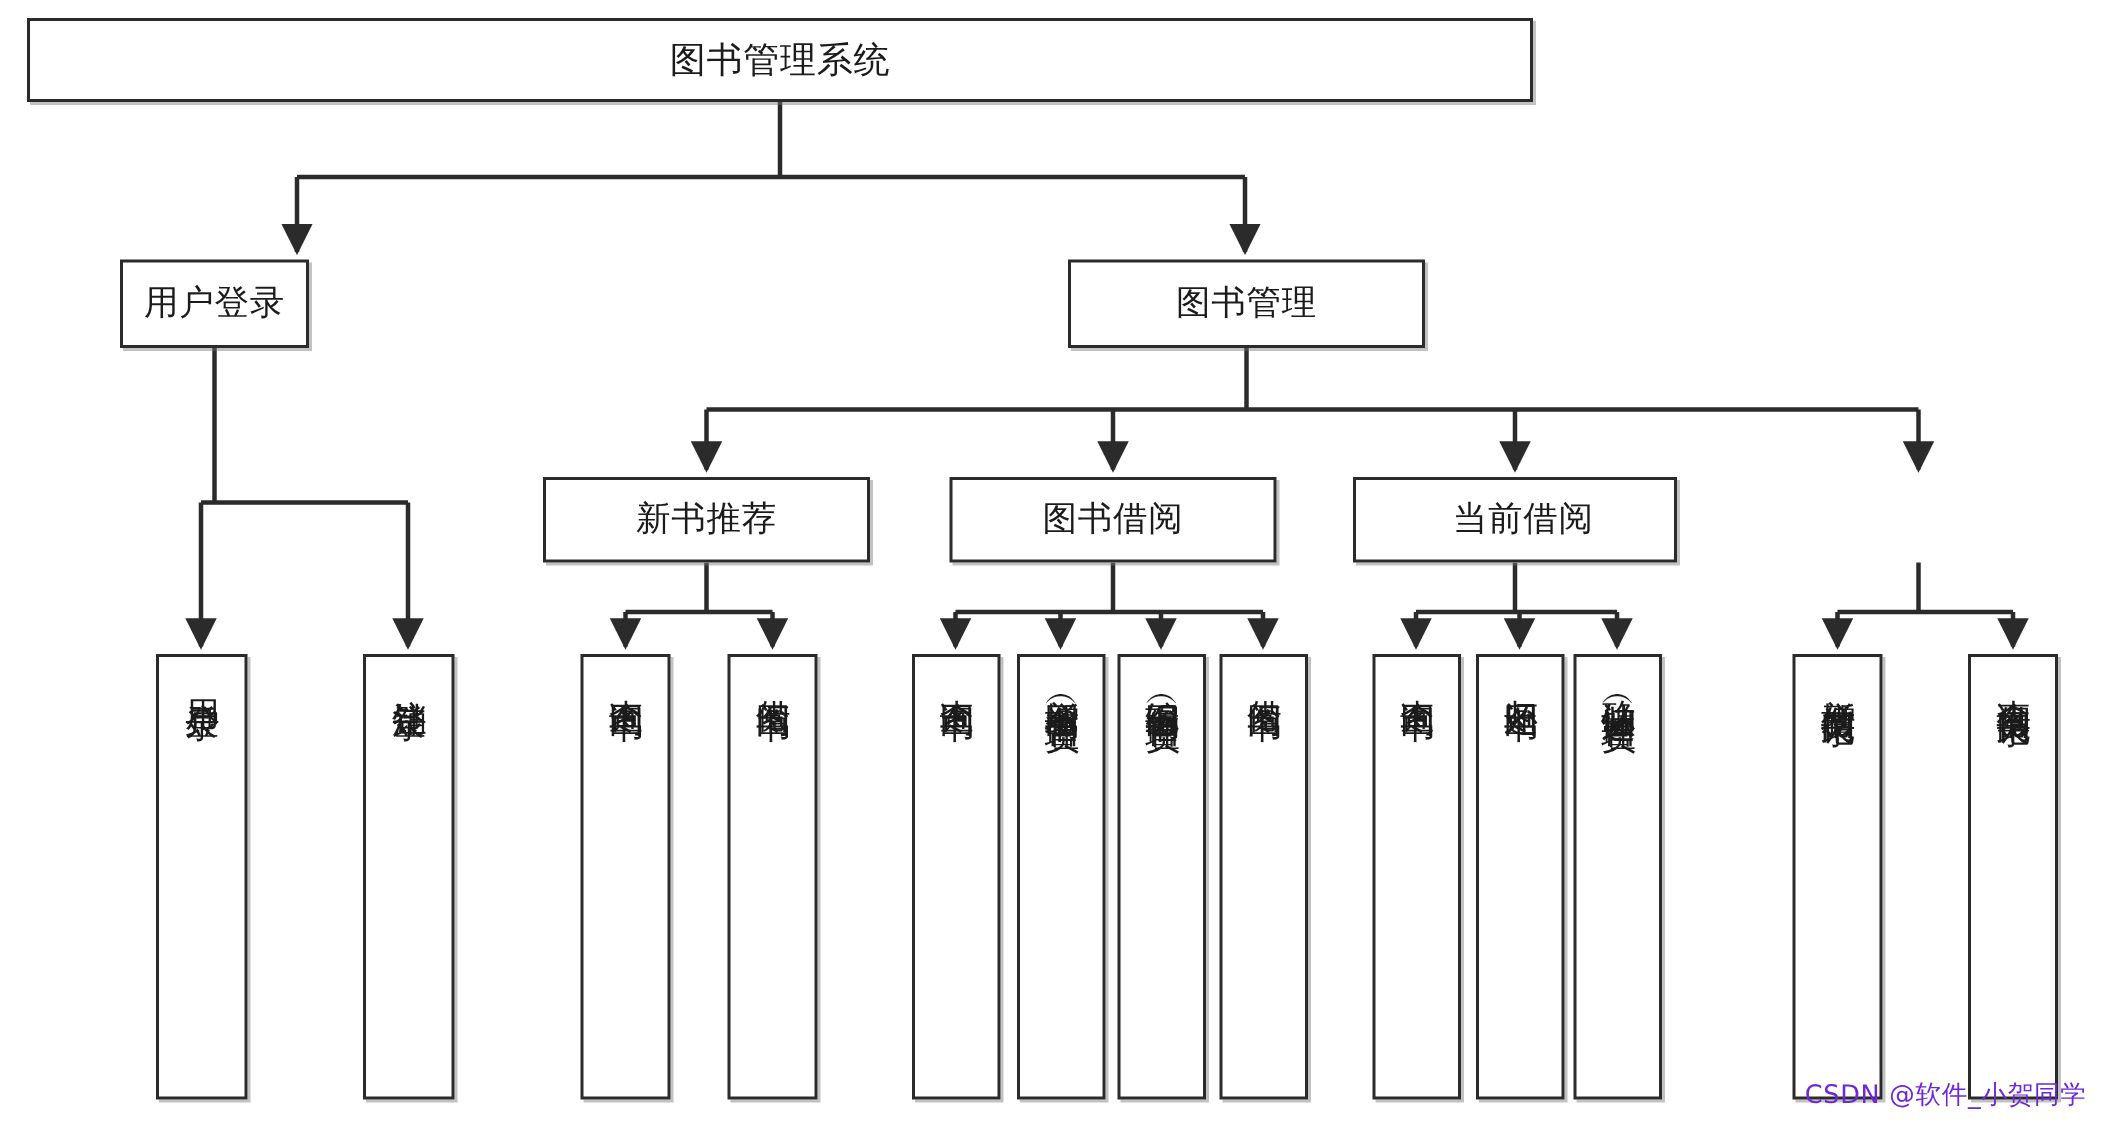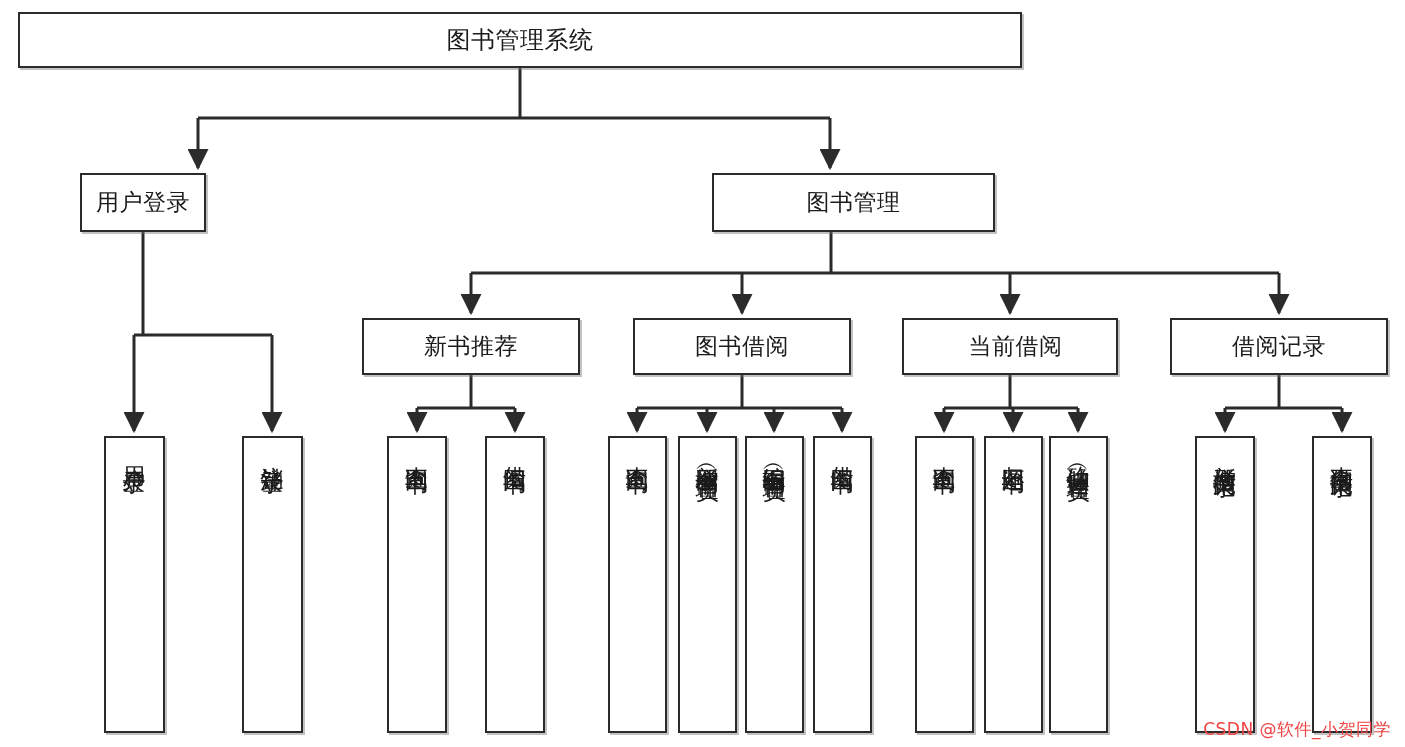--- a/index.html
+++ b/index.html
@@ -62,21 +62,21 @@
     font-size: 23px;
     line-height: 1.05;
     letter-spacing: 2px;
     white-space: nowrap;
   }
   .watermark {
     position: absolute;
     right: 14px;
     bottom: 6px;
     font-size: 17px;
-    color: #ef4444;
+    color: #6d28d9;
     white-space: nowrap;
     letter-spacing: 0.5px;
   }
 </style>
 </head>
 <body>
 
 <div id="canvas">
 
   <svg class="wires" viewBox="0 0 1405 747" xmlns="http://www.w3.org/2000/svg">
@@ -129,36 +129,33 @@
     </g>
   </svg>
 
   <div class="node h root" style="left:18px; top:12px; width:1004px; height:56px;">
     <span class="label">图书管理系统</span>
   </div>
 
   <div class="node h" style="left:80px; top:173px; width:126px; height:59px;">
     <span class="label">用户登录</span>
   </div>
-  <div class="node h" style="left:712px; top:173px; width:283px; height:59px;">
+  <div class="node h" style="left:712px; top:173px; width:238px; height:59px;">
     <span class="label">图书管理</span>
   </div>
 
   <div class="node h" style="left:633px; top:318px; width:218px; height:57px;">
     <span class="label">图书借阅</span>
   </div>
   <div class="node h" style="left:362px; top:318px; width:218px; height:57px;">
     <span class="label">新书推荐</span>
   </div>
   <div class="node h" style="left:902px; top:318px; width:216px; height:57px;padding-left:11px;">
     <span class="label">当前借阅</span>
   </div>
-  <div class="node h" style="left:1170px; top:318px; width:218px; height:57px;">
-    <span class="label">借阅记录</span>
-  </div>
 
   <div class="node v" style="left:104px; top:436px; width:61px; height:297px;">
     <span class="label">用户登录</span>
   </div>
   <div class="node v" style="left:242px; top:436px; width:61px; height:297px;">
     <span class="label">注销登录</span>
   </div>
 
   <div class="node v" style="left:387px; top:436px; width:60px; height:297px;">
     <span class="label">查询图书</span>

